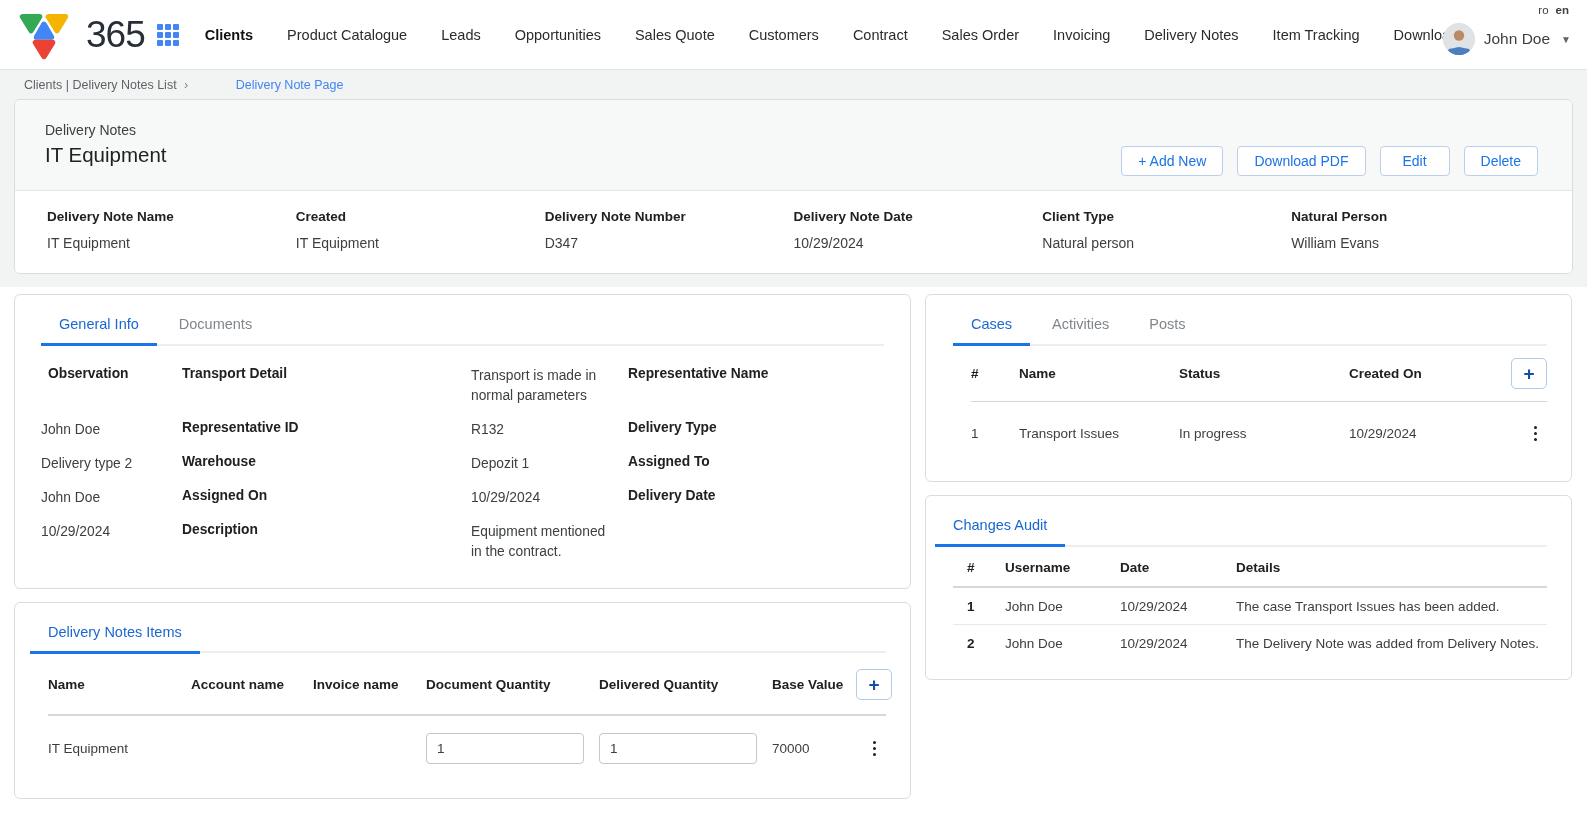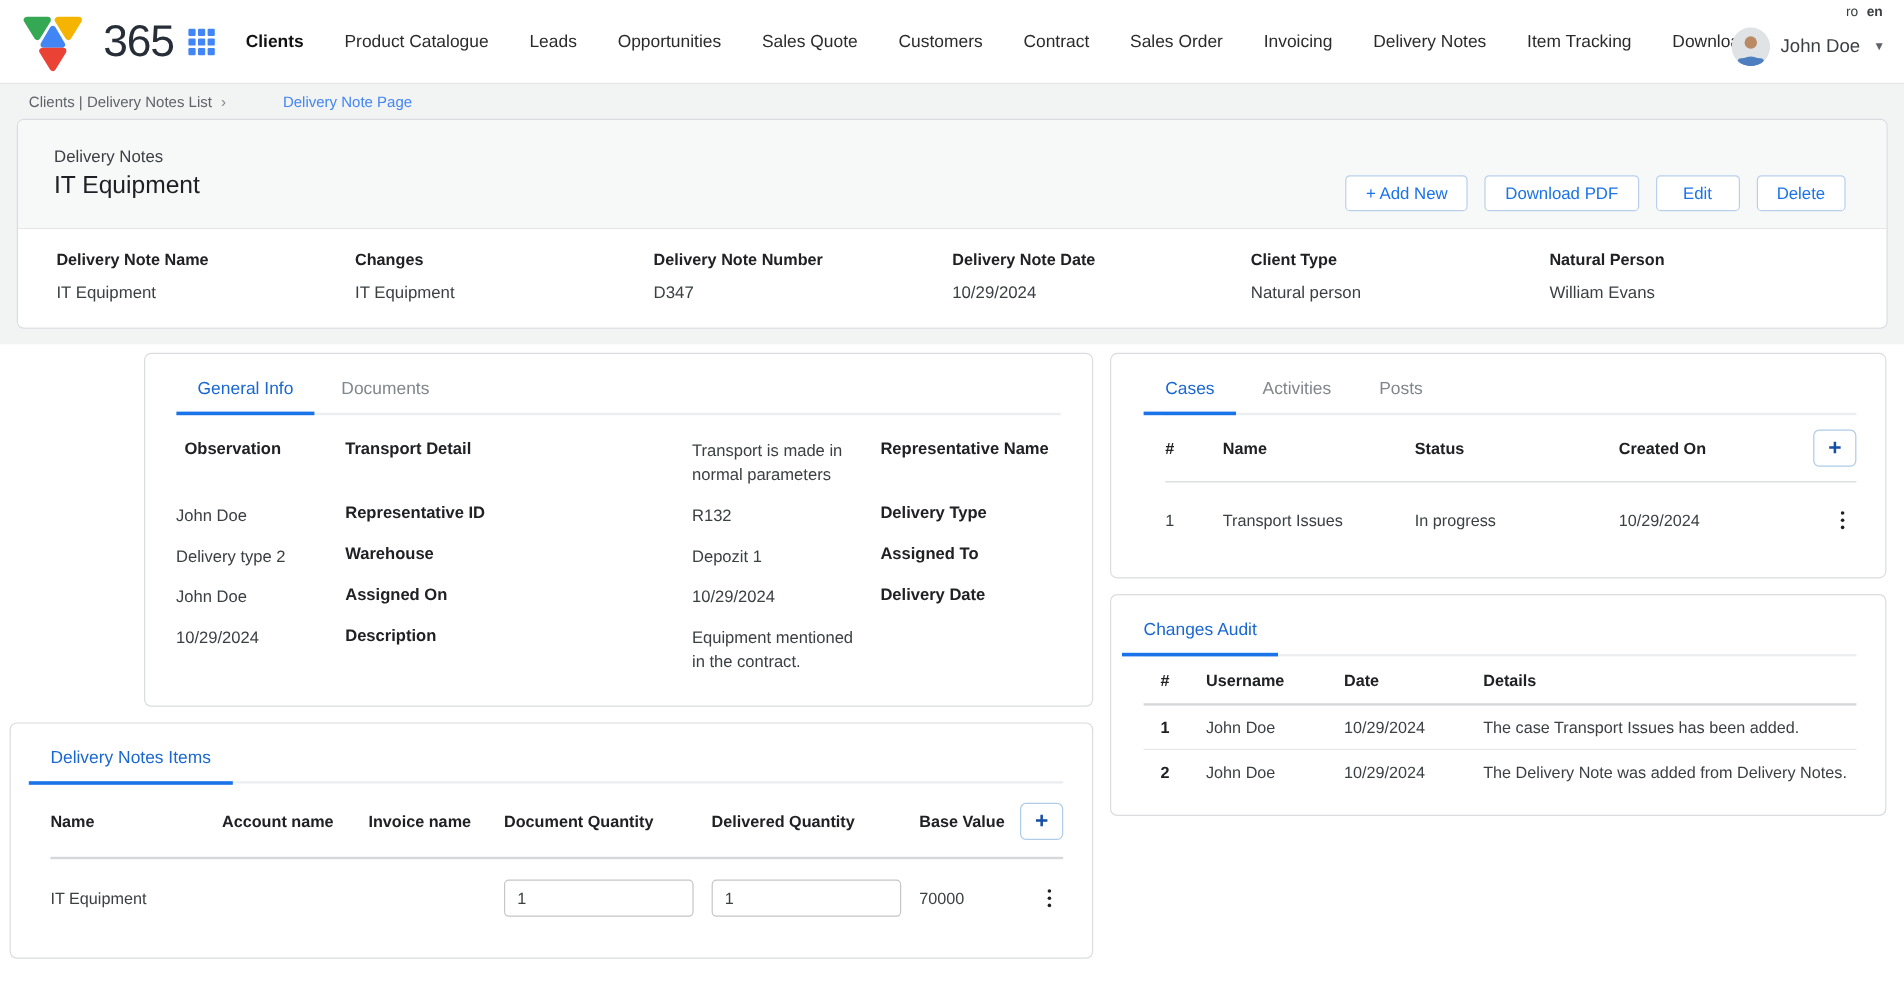--- a/index.html
+++ b/index.html
@@ -58,21 +58,21 @@
   }
   .summary-grid {
     display:grid; grid-template-columns:repeat(6,1fr);
     padding:18px 32px 22px; background:#fff;
   }
   .field-label { font-size:13.5px; font-weight:700; color:#202124; margin-bottom:11px; }
   .field-value { font-size:14px; color:#3c4043; }
 
   
   .main { display:flex; gap:14px; padding:7px 15px 0 14px; align-items:flex-start; }
-  .col-left { width:897px; flex:none; display:flex; flex-direction:column; gap:13px;align-items:flex-end; }
+  .col-left { width:897px; flex:none; display:flex; flex-direction:column; gap:13px; }
   .col-right { flex:1; display:flex; flex-direction:column; gap:13px; }
 
   .card-pad { padding:14px 26px 18px; }
 
   
   .tabs-row { display:flex; gap:4px; border-bottom:2px solid #eceef0; }
   .tab {
     font-size:14.5px; color:#80868b; padding:7px 18px 11px; cursor:pointer;
     border-bottom:3px solid transparent; margin-bottom:-2.5px; white-space:nowrap;
   }
@@ -190,21 +190,21 @@
         <button class="btn">Edit</button>
         <button class="btn">Delete</button>
       </div>
     </div>
     <div class="summary-grid">
       <div>
         <div class="field-label">Delivery Note Name</div>
         <div class="field-value">IT Equipment</div>
       </div>
       <div>
-        <div class="field-label">Changes</div>
+        <div class="field-label">Created</div>
         <div class="field-value">IT Equipment</div>
       </div>
       <div>
         <div class="field-label">Delivery Note Number</div>
         <div class="field-value">D347</div>
       </div>
       <div>
         <div class="field-label">Delivery Note Date</div>
         <div class="field-value">10/29/2024</div>
       </div>

